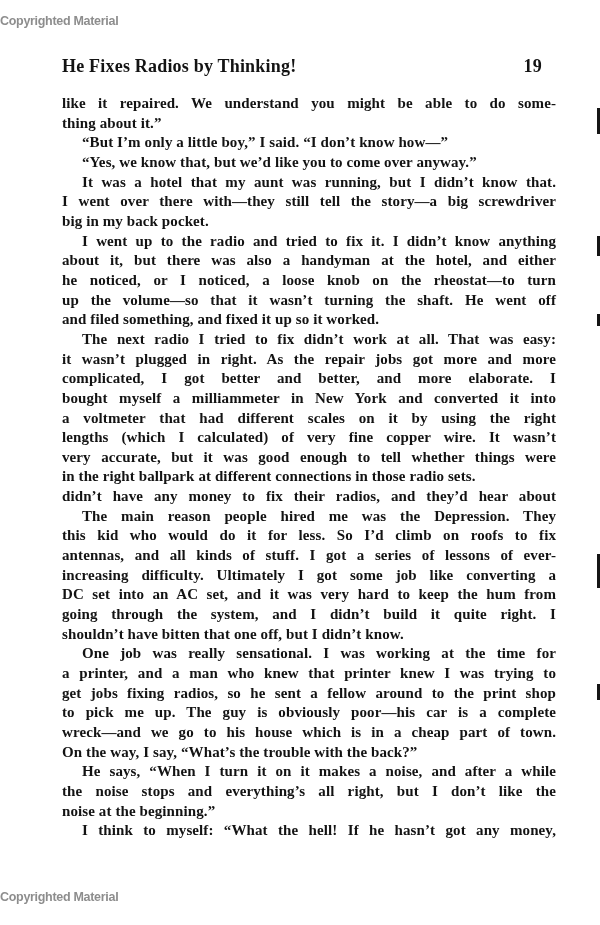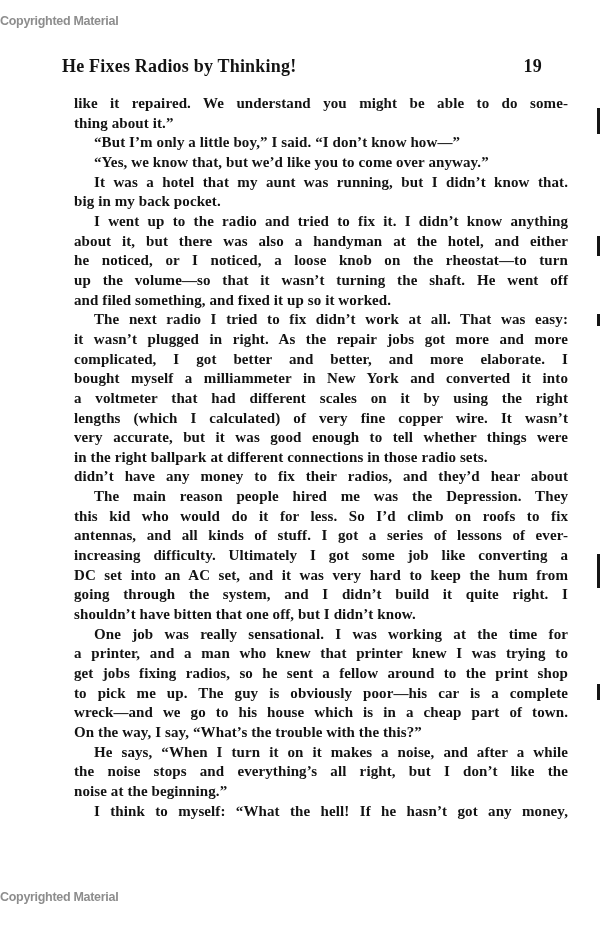--- a/index.html
+++ b/index.html
@@ -24,21 +24,20 @@
   .notice.bottom{top:890px;}
   .running-head{
     position:absolute;left:62px;top:56px;width:480px;
     display:flex;justify-content:space-between;align-items:flex-end;
     color:var(--ink);font-weight:bold;font-size:18px;letter-spacing:0.2px;
   }
   .body-text{
     position:absolute;left:62px;top:94px;width:494px;
     color:var(--ink);font-weight:bold;font-size:15px;line-height:19.65px;
     letter-spacing:0.1px;
-    margin-left:12px;
   }
   .line{
     text-align:justify;
     text-align-last:justify;
     white-space:normal;
   }
   .line.para-end{text-align-last:left;}
   .line.indent{text-indent:20px;}
   .line i{font-style:italic;}
   .edge-mark{
@@ -54,20 +53,21 @@
   <span class="chapter-title">He Fixes Radios by Thinking!</span>
   <span class="page-number">19</span>
 </div>
 
 <div class="body-text">
     <div class="line"><span>like it repaired. We understand you might be able to do some-</span></div>
     <div class="line para-end"><span>thing about it.”</span></div>
     <div class="line indent para-end"><span>“But I’m only a little boy,” I said. “I don’t know how—”</span></div>
     <div class="line indent para-end"><span>“Yes, we know that, but we’d like you to come over anyway.”</span></div>
     <div class="line indent"><span>It was a hotel that my aunt was running, but I didn’t know that.</span></div>
+    <div class="line"><span>I went over there with—they still tell the story—a big screwdriver</span></div>
     <div class="line para-end"><span>big in my back pocket.</span></div>
     <div class="line indent"><span>I went up to the radio and tried to fix it. I didn’t know anything</span></div>
     <div class="line"><span>about it, but there was also a handyman at the hotel, and either</span></div>
     <div class="line"><span>he noticed, or I noticed, a loose knob on the rheostat—to turn</span></div>
     <div class="line"><span>up the volume—so that it wasn’t turning the shaft. He went off</span></div>
     <div class="line para-end"><span>and filed something, and fixed it up so it worked.</span></div>
     <div class="line indent"><span>The next radio I tried to fix didn’t work at all. That was easy:</span></div>
     <div class="line"><span>it wasn’t plugged in right. As the repair jobs got more and more</span></div>
     <div class="line"><span>complicated, I got better and better, and more elaborate. I</span></div>
     <div class="line"><span>bought myself a milliammeter in New York and converted it into</span></div>
@@ -81,21 +81,21 @@
     <div class="line"><span>antennas, and all kinds of stuff. I got a series of lessons of ever-</span></div>
     <div class="line"><span>increasing difficulty. Ultimately I got some job like converting a</span></div>
     <div class="line"><span>DC set into an AC set, and it was very hard to keep the hum from</span></div>
     <div class="line"><span>going through the system, and I didn’t build it quite right. I</span></div>
     <div class="line para-end"><span>shouldn’t have bitten that one off, but I didn’t know.</span></div>
     <div class="line indent"><span>One job was really sensational. I was working at the time for</span></div>
     <div class="line"><span>a printer, and a man who knew that printer knew I was trying to</span></div>
     <div class="line"><span>get jobs fixing radios, so he sent a fellow around to the print shop</span></div>
     <div class="line"><span>to pick me up. The guy is obviously poor—his car is a complete</span></div>
     <div class="line"><span>wreck—and we go to his house which is in a cheap part of town.</span></div>
-    <div class="line para-end"><span>On the way, I say, “What’s the trouble with the this?”</span></div>
+    <div class="line para-end"><span>On the way, I say, “What’s the trouble with the back?”</span></div>
     <div class="line indent"><span>He says, “When I turn it on it makes a noise, and after a while</span></div>
     <div class="line"><span>the noise stops and everything’s all right, but I don’t like the</span></div>
     <div class="line para-end"><span>noise at the beginning.”</span></div>
     <div class="line indent"><span>I think to myself: “What the hell! If he hasn’t got any money,</span></div>
   </div>
 
 <div class="notice bottom">Copyrighted Material</div>
 
 <div id="edge-marks">
     <div class="edge-mark" style="top: 108px; height: 26px;"></div>

